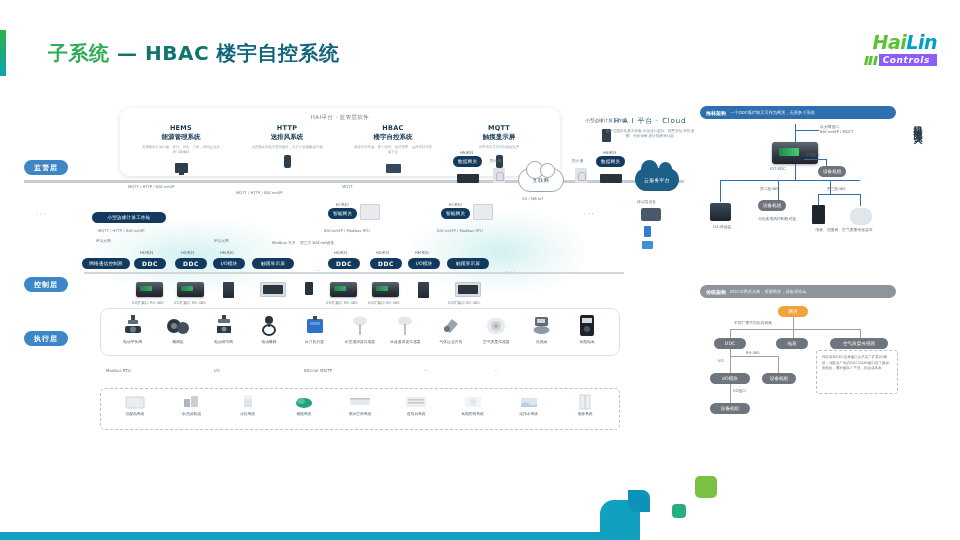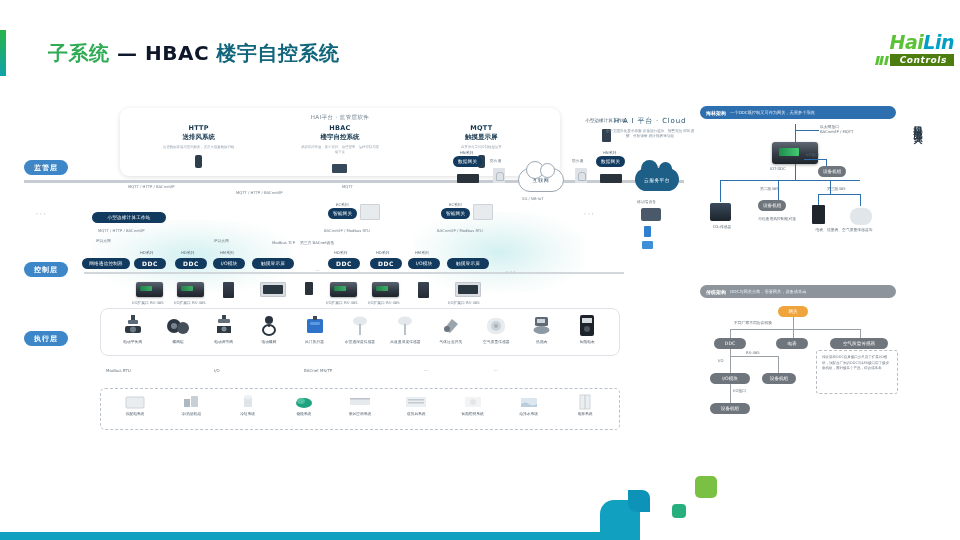--- a/index.html
+++ b/index.html
@@ -13,34 +13,34 @@
     position:absolute; left:0; top:30px; width:6px; height:46px;
     background:linear-gradient(180deg,#2ab34a 0%, #0fa3a8 100%);
   }
   
   .page-title {
     position:absolute; left:48px; top:40px;
     font-size:20px; font-weight:bold; letter-spacing:.5px;
     white-space:nowrap;
   }
   .page-title .t1 { color:#2fac55; }
-  .page-title .t2 { color:#0f172a; }
+  .page-title .t2 { color:#0f766e; }
   .page-title .t3 { color:#12667c; }
 
   
-  .logo { position:absolute; right:6px; top:32px; width:112px; height:42px; }
+  .logo { position:absolute; right:23px; top:32px; width:112px; height:42px; }
   .logo .lg-top { font-size:19px; font-weight:bold; font-style:italic;
       letter-spacing:-0.5px; line-height:20px; text-align:right; }
   .logo .lg-top .a { color:#5bc236; }
   .logo .lg-top .b { color:#00a0c6; }
   .logo .lg-bot { display:flex; align-items:center; justify-content:flex-end; gap:2px; margin-top:2px;}
   .logo .bars { display:flex; gap:1.5px; }
   .logo .bars i { display:block; width:3px; height:9px; background:#5bc236; transform:skewX(-12deg);}
-  .logo .lg-ctrl { background:#4d7c0f; color:#fff; font-size:9px; font-weight:bold;
-      font-style:italic; padding:1px 7px 1px 10px; letter-spacing:.6px; }
+  .logo .lg-ctrl { background:#8b5cf6; color:#fff; font-size:9px; font-weight:bold;
+      font-style:italic; padding:1px 7px 1px 4px; letter-spacing:.6px; }
 
   
   .diagram { position:absolute; left:24px; top:100px; width:660px; height:345px; }
   .right-panel { position:absolute; left:700px; top:100px; width:210px; height:345px; }
 
   
   .layer-pill {
     position:absolute; left:0; width:44px; height:15px; border-radius:8px;
     background:#3d87c9; color:#fff; font-size:7px; font-weight:bold;
     display:flex; align-items:center; justify-content:center; letter-spacing:1px;
@@ -215,26 +215,34 @@
         <i></i>
         <i></i>
       </span>
     <span class="lg-ctrl">Controls</span>
   </div>
 </div>
 
 <div class="diagram">
 
   <div class="layer-pill" style="top:60px">监管层</div>
-  <div class="layer-pill" style="top:162px">控制层</div>
+  <div class="layer-pill" style="top:177px">控制层</div>
   <div class="layer-pill" style="top:231px">执行层</div>
 
   <div class="sup-card">
     <div class="sup-head">HAI平台 · 监管层软件</div>
     <div class="sup-items">
+      <div class="sup-item">
+        <div class="n1">HEMS</div>
+        <div class="n2">能源管理系统</div>
+        <div class="n3">实现能耗分项计量、统计、对比、分析，帮助企业实现节能降耗</div>
+        <div class="ic">
+            <span class="ic-mon"></span>
+          </div>
+      </div>
       <div class="sup-item">
         <div class="n1">HTTP</div>
         <div class="n2">送排风系统</div>
         <div class="n3">历史数据存储与查询服务，支持大容量数据归档</div>
         <div class="ic">
             <span class="ic-srv"></span>
           </div>
       </div>
       <div class="sup-item">
         <div class="n1">HBAC</div>

